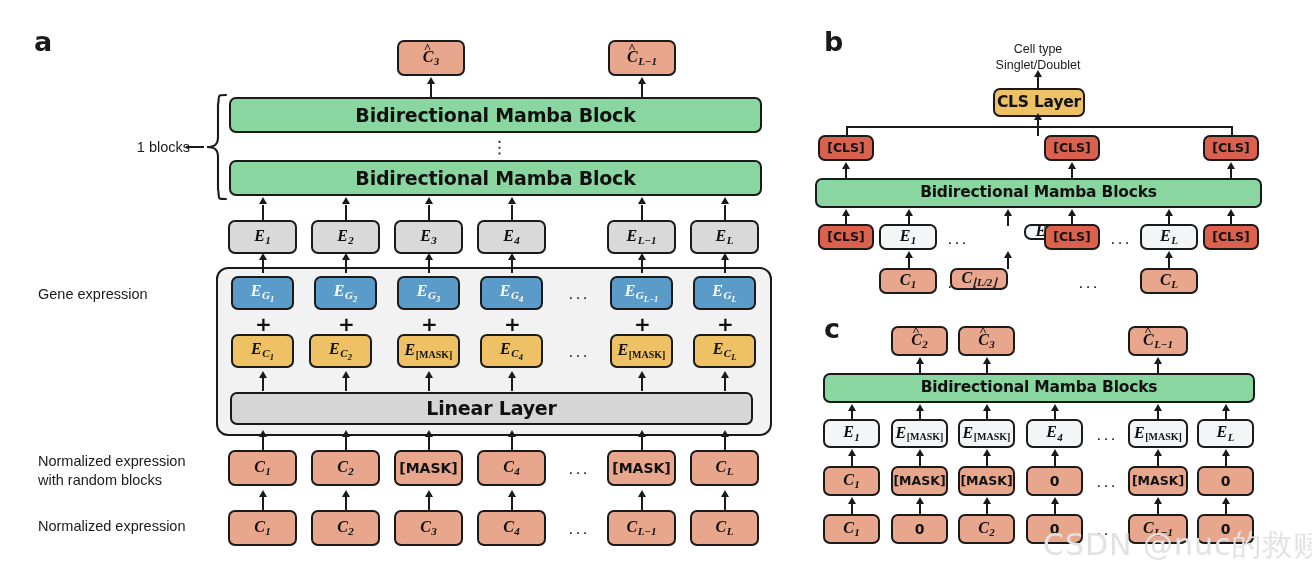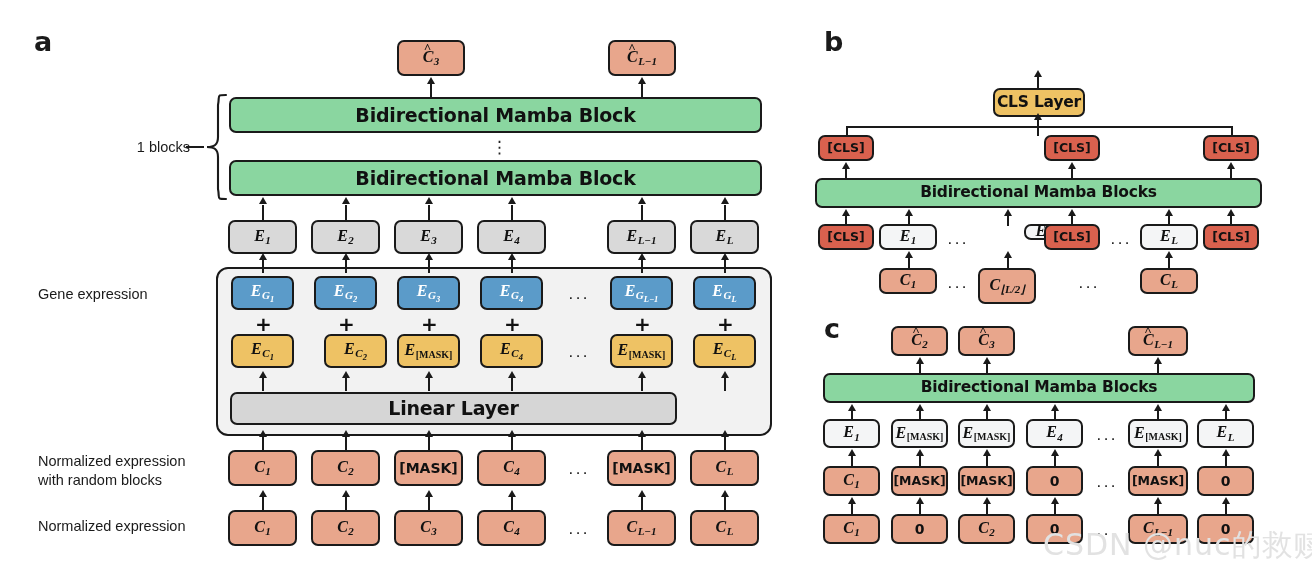--- a/index.html
+++ b/index.html
@@ -299,21 +299,21 @@
   <div class="plus" style="left:338px; top:314px;">+</div>
   <div class="plus" style="left:421px; top:314px;">+</div>
   <div class="plus" style="left:504px; top:314px;">+</div>
   <div class="plus" style="left:634px; top:314px;">+</div>
   <div class="plus" style="left:717px; top:314px;">+</div>
 
 
   <div class="box yellow sh" style="left:231px; top:334px; width:63px; height:34px;">
     <span class="mi">E<span class="msub">C<span class="msub2">1</span></span></span>
     </div>
-  <div class="box yellow sh" style="left:324px; top:334px; width:63px; height:34px;">
+  <div class="box yellow sh" style="left:309px; top:334px; width:63px; height:34px;">
     <span class="mi">E<span class="msub">C<span class="msub2">2</span></span></span>
     </div>
   <div class="box yellow sh" style="left:397px; top:334px; width:63px; height:34px;">
     <span class="mi">E<span class="mtxt">[MASK]</span></span>
     </div>
   <div class="box yellow sh" style="left:480px; top:334px; width:63px; height:34px;">
     <span class="mi">E<span class="msub">C<span class="msub2">4</span></span></span>
     </div>
   <div class="box yellow sh" style="left:610px; top:334px; width:63px; height:34px;">
     <span class="mi">E<span class="mtxt">[MASK]</span></span>
@@ -330,21 +330,21 @@
   <div class="arrhead" style="left:341.5px; top:371px;"></div>
   <div class="arr" style="left:428px; top:377px; height:14px;"></div>
   <div class="arrhead" style="left:424.5px; top:371px;"></div>
   <div class="arr" style="left:511px; top:377px; height:14px;"></div>
   <div class="arrhead" style="left:507.5px; top:371px;"></div>
   <div class="arr" style="left:641px; top:377px; height:14px;"></div>
   <div class="arrhead" style="left:637.5px; top:371px;"></div>
   <div class="arr" style="left:724px; top:377px; height:14px;"></div>
   <div class="arrhead" style="left:720.5px; top:371px;"></div>
 
-  <div class="box lgrey sh" style="left:230px; top:392px; width:447px; height:33px;">
+  <div class="box lgrey sh" style="left:230px; top:392px; width:523px; height:33px;">
     <span class="block-label">Linear Layer</span>
   </div>
 
   <div class="arr" style="left:262px; top:436px; height:14px;"></div>
   <div class="arrhead" style="left:258.5px; top:430px;"></div>
   <div class="arr" style="left:345px; top:436px; height:14px;"></div>
   <div class="arrhead" style="left:341.5px; top:430px;"></div>
   <div class="arr" style="left:428px; top:436px; height:14px;"></div>
   <div class="arrhead" style="left:424.5px; top:430px;"></div>
   <div class="arr" style="left:511px; top:436px; height:14px;"></div>
@@ -411,20 +411,24 @@
     <span class="mi">C<span class="msub">L−1</span></span>
     </div>
   <div class="box salmon sh" style="left:690px; top:510px; width:69px; height:36px;">
     <span class="mi">C<span class="msub">L</span></span>
     </div>
 
   <div class="dots" style="left:568px; top:524px;">···</div>
 
   <div class="panel-letter abs" style="left:824px; top:26px;">b</div>
 
+  <div class="outtext" style="left:975px; top:42px; width:126px;">
+    <span>Cell type</span><br>
+    <span>Singlet/Doublet</span>
+  </div>
 
   <div class="arr" style="left:1037px; top:76px; height:12px;"></div>
   <div class="arrhead" style="left:1033.5px; top:70px;"></div>
 
   <div class="box yellow sh" style="left:993px; top:88px; width:92px; height:29px;">
     <span class="block-label small">CLS Layer</span>
   </div>
 
   <div class="hline" style="left:846px; top:126px; width:386px;"></div>
   <div class="vline" style="left:846px; top:126px; height:10px;"></div>
@@ -492,21 +496,21 @@
   <div class="arrhead" style="left:904.5px; top:251px;"></div>
   <div class="arr" style="left:1007px; top:257px; height:12px;"></div>
   <div class="arrhead" style="left:1003.5px; top:251px;"></div>
   <div class="arr" style="left:1168px; top:257px; height:12px;"></div>
   <div class="arrhead" style="left:1164.5px; top:251px;"></div>
 
   <div class="box salmon sh" style="left:879px; top:268px; width:58px; height:26px;">
     <span class="mi">C<span class="msub">1</span></span>
     </div>
   <div class="dots" style="left:947px; top:278px;">···</div>
-  <div class="box salmon sh" style="left:978px; top:268px; width:58px; height:36px;">
+  <div class="box salmon sh" style="left:950px; top:268px; width:58px; height:22px;">
     <span class="mi">C<span class="msub">⌊L/2⌋</span></span>
     </div>
   <div class="dots" style="left:1078px; top:278px;">···</div>
   <div class="box salmon sh" style="left:1140px; top:268px; width:58px; height:26px;">
     <span class="mi">C<span class="msub">L</span></span>
     </div>
 
   <div class="panel-letter abs" style="left:824px; top:313px;">c</div>
 
   <div class="box salmon sh" style="left:891px; top:326px; width:57px; height:30px;">

